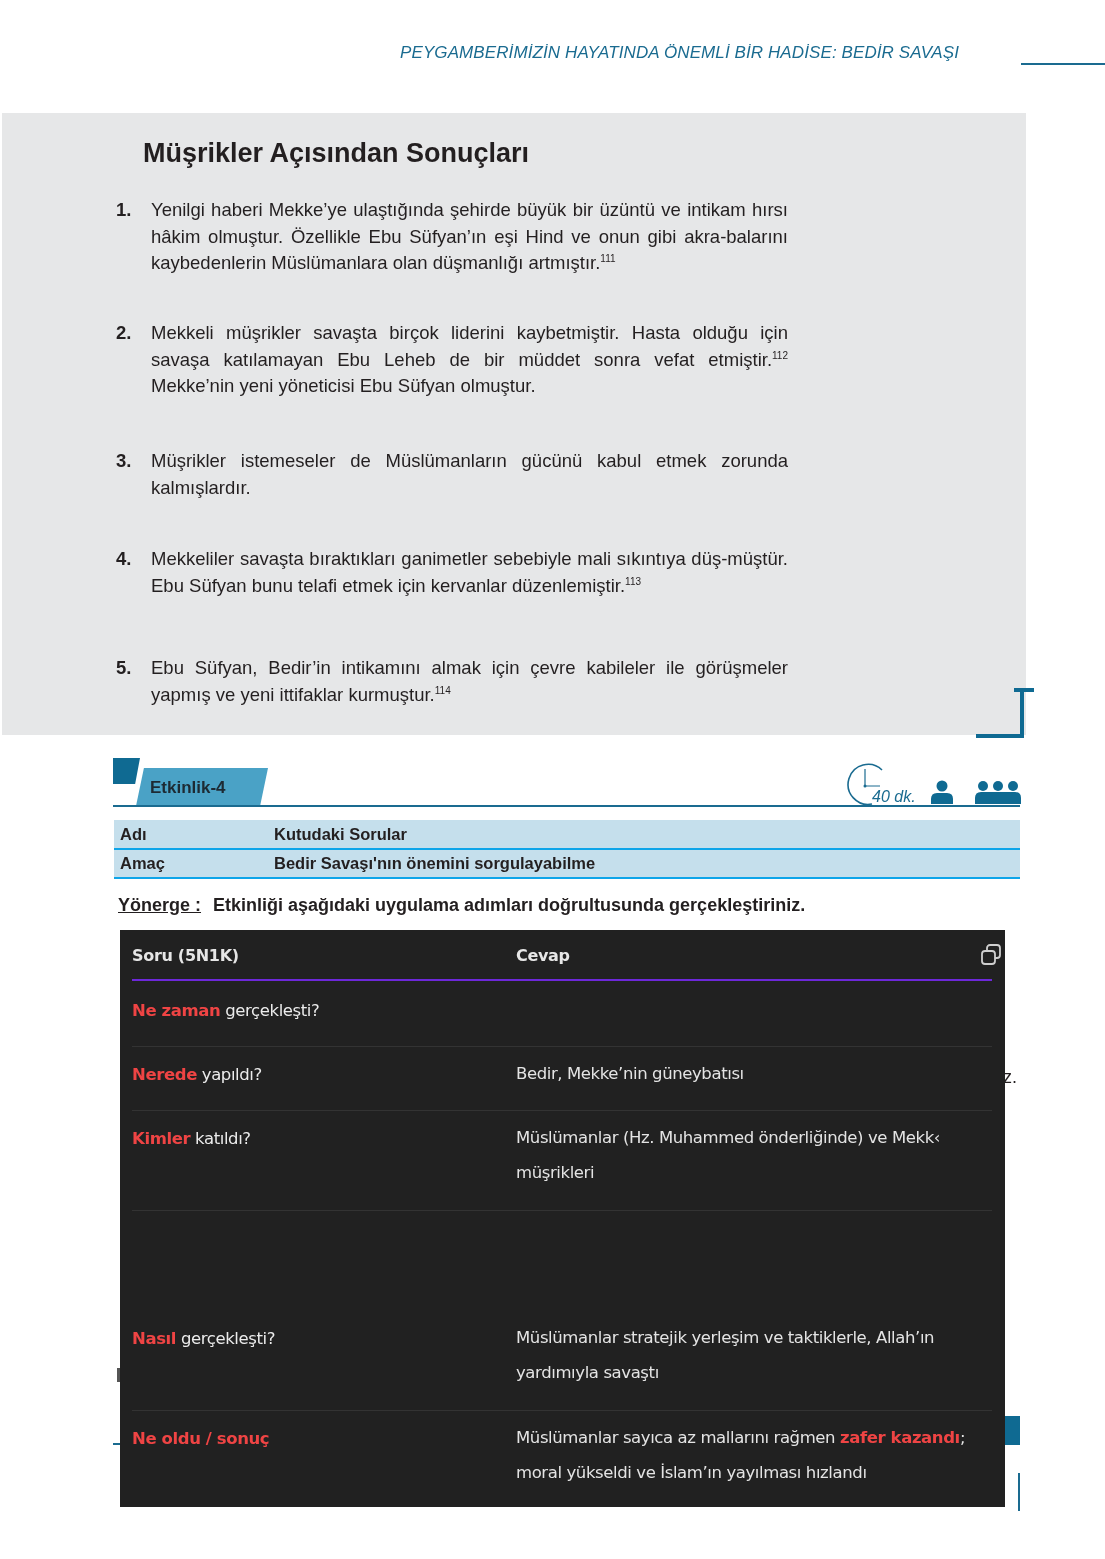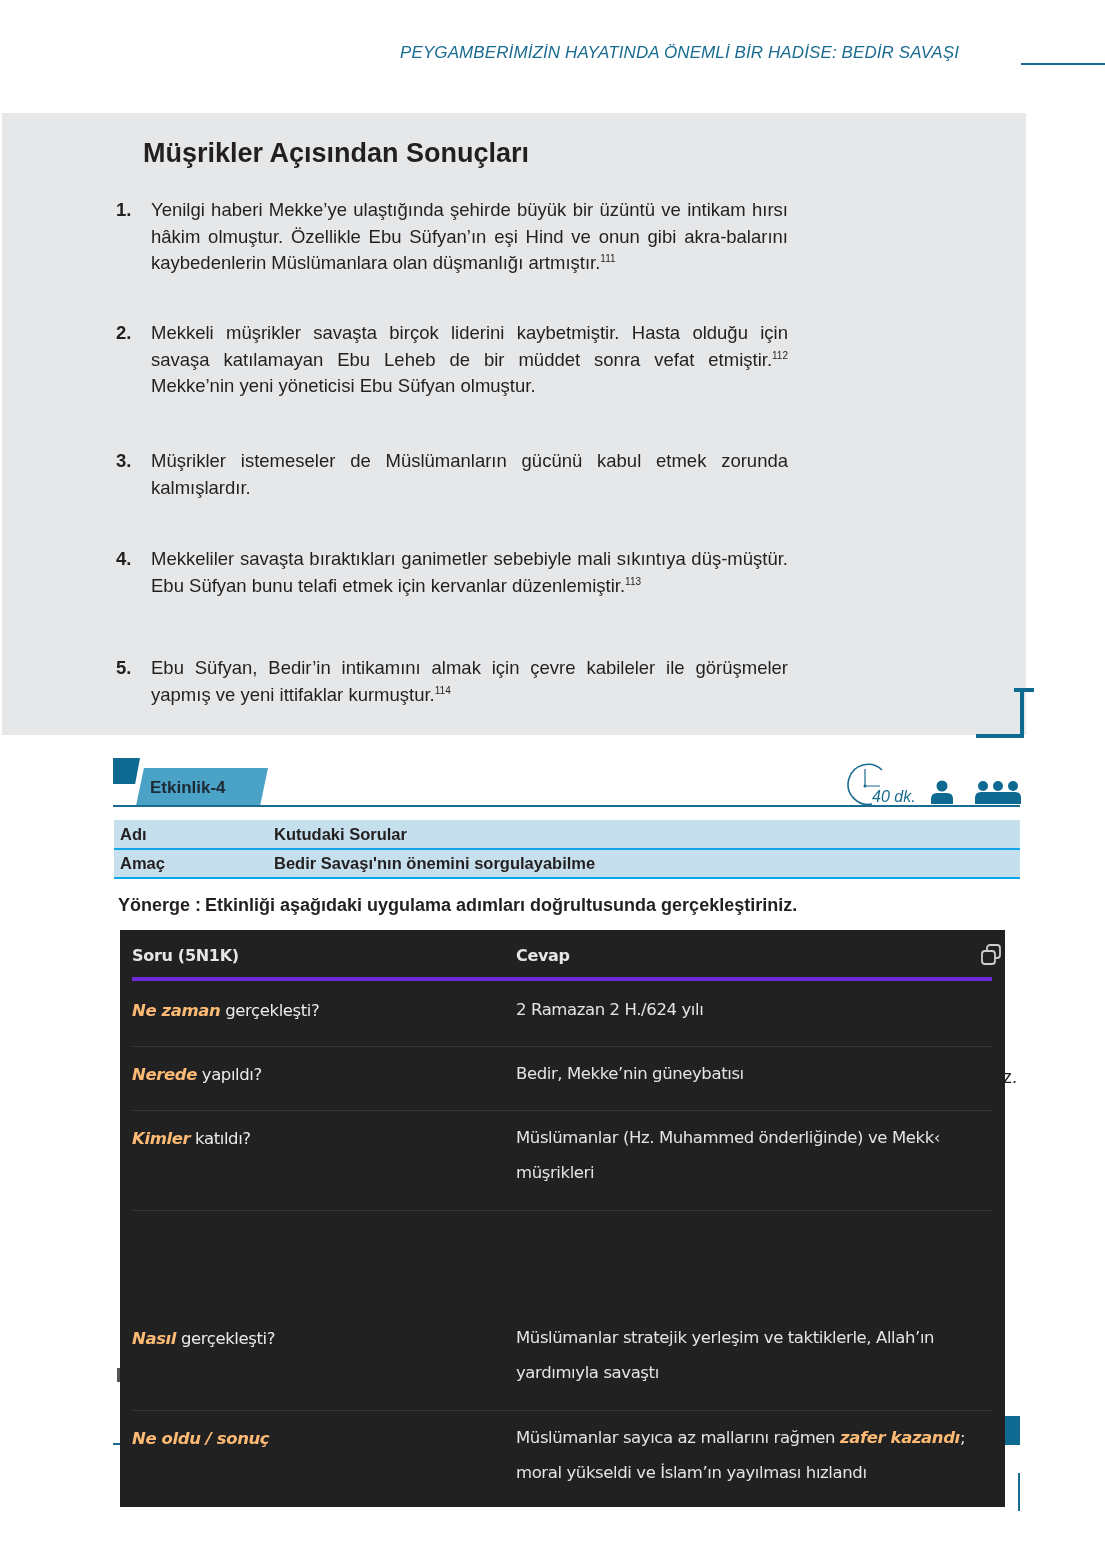--- a/index.html
+++ b/index.html
@@ -66,21 +66,21 @@
     }
     .info-table td {
       background: #c5dfec; font-size: 16.5px; font-weight: bold; color: #231f20;
       height: 29px; padding: 0 6px; border-bottom: 2px solid #0ea5e9;
     }
     .info-table td.k { width: 154px; }
 
     .instruction {
       position: absolute; left: 118px; top: 895px; font-size: 18px; font-weight: bold; color: #231f20;
     }
-    .instruction .lbl { margin-right: 4px; }
+    .instruction .lbl { margin-right: 12px; text-decoration: underline; }
 
     .bg-fragment-z {
       position: absolute; left: 1003px; top: 1067px; font-size: 18px; color: #231f20;
     }
     .bg-fragment-bar {
       position: absolute; left: 1003px; top: 1416px; width: 17px; height: 29px; background: #0f6a92;
     }
     .bg-fragment-line {
       position: absolute; left: 1018px; top: 1473px; width: 1.5px; height: 38px; background: #1a6b90;
     }
@@ -90,40 +90,40 @@
     .bg-fragment-mark {
       position: absolute; left: 117px; top: 1368px; width: 3px; height: 14px; background: #555;
     }
 
     .dark-panel {
       position: absolute; left: 120px; top: 930px; width: 885px; height: 577px; background: #212121;
       font-family: "DejaVu Sans", sans-serif; color: #e8e8e8;
     }
     .dark-head {
       position: absolute; left: 12px; top: 0; width: 860px; height: 51px;
-      border-bottom: 4px solid #6d28d9;
+      border-bottom: 2px solid #6d28d9;
     }
     .dark-head .c1, .dark-head .c2 {
       position: absolute; top: 16px; font-size: 16px; font-weight: bold; color: #e6e6e6; letter-spacing: -0.3px;
     }
     .dark-head .c1 { left: 0; }
     .dark-head .c2 { left: 384px; }
     .copy-icon { position: absolute; left: 847px; top: 13px; width: 24px; height: 24px; cursor: pointer; }
 
     .dark-row {
       position: absolute; left: 12px; width: 860px; border-bottom: 1px solid #333333;
     }
     .dark-row .q {
       position: absolute; left: 0; top: 18px; width: 370px; font-size: 16.5px; color: #ececec; letter-spacing: -0.4px;
     }
     .dark-row .a {
       position: absolute; left: 384px; top: 18px; width: 480px; font-size: 16.5px; line-height: 35px;
       margin-top: -9px; color: #e4e4e4; letter-spacing: -0.4px; white-space: normal; overflow: hidden;
     }
-    .dark-row b { font-weight: bold; color: #fdba74; font-style: italic; }
+    .dark-row b { font-weight: bold; color: #ef4444; }
   </style>
 </head>
 <body>
 
 <div class="running-header">PEYGAMBERİMİZİN HAYATINDA ÖNEMLİ BİR HADİSE: BEDİR SAVAŞI</div>
 <div class="header-rule"></div>
 
 <div class="gray-panel"></div>
 <h2 class="section-title">Müşrikler Açısından Sonuçları</h2>
 
@@ -210,21 +210,20 @@
     <span class="c1">Soru (5N1K)</span>
     <span class="c2">Cevap</span>
     <svg class="copy-icon" viewBox="0 0 24 24">
       <rect x="8" y="2" width="13" height="13" rx="3" fill="none" stroke="#cfcfcf" stroke-width="1.8"></rect>
       <rect x="3" y="8" width="13" height="13" rx="3" fill="#212121" stroke="#cfcfcf" stroke-width="1.8"></rect>
     </svg>
   </div>
 
   <div class="dark-row" style="top:53px;height:64px;">
     <span class="q"><b>Ne zaman</b><span> gerçekleşti?</span></span>
-    <span class="a">2 Ramazan 2 H./624 yılı</span>
   </div>
 
   <div class="dark-row" style="top:117px;height:64px;">
     <span class="q"><b>Nerede</b><span> yapıldı?</span></span>
     <span class="a">Bedir, Mekke’nin güneybatısı</span>
   </div>
 
   <div class="dark-row" style="top:181px;height:100px;">
     <span class="q"><b>Kimler</b><span> katıldı?</span></span>
     <span class="a">Müslümanlar (Hz. Muhammed önderliğinde) ve Mekk‹ müşrikleri</span>

